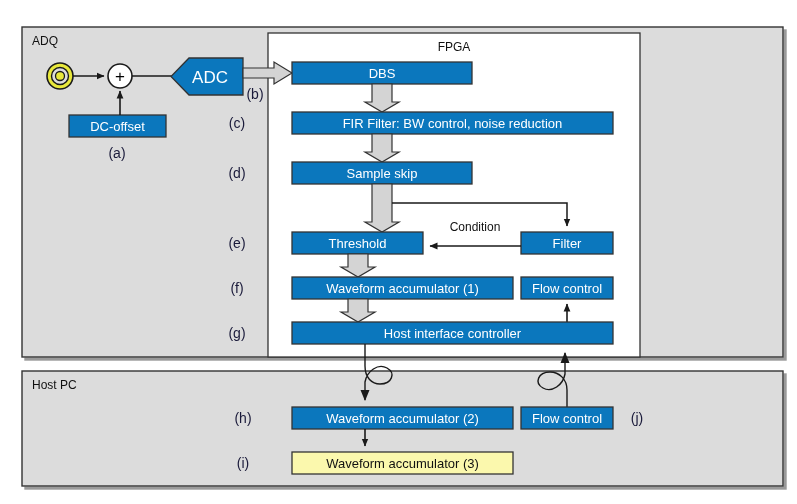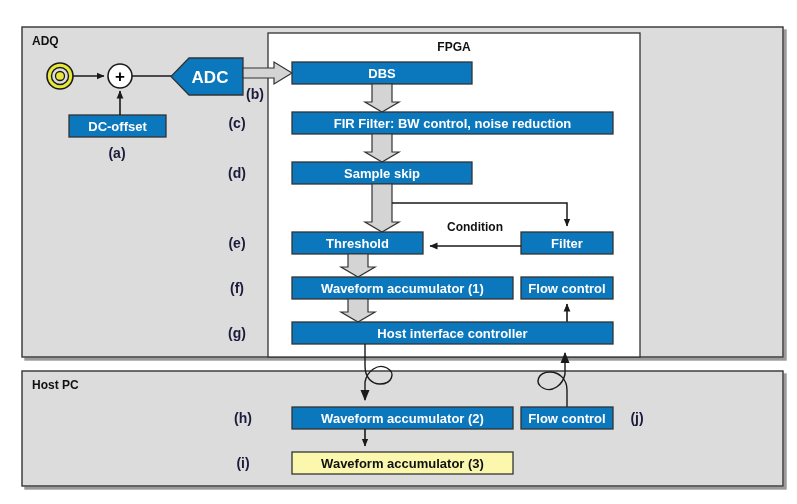--- a/index.html
+++ b/index.html
@@ -1,18 +1,18 @@
 <!DOCTYPE html>
 <html><head>
 <meta charset="utf-8">
 <style>
   html,body{margin:0;padding:0;background:#ffffff;}
   body{width:797px;height:504px;overflow:hidden;
        font-family:"Liberation Sans",sans-serif;}
-  #diagram-root{position:relative;width:724px;height:504px;font-weight:bold;}
+  #diagram-root{position:relative;width:724px;height:504px;}
   svg{display:block;}
   .blk-label{font-family:"Liberation Sans",sans-serif;font-size:13px;fill:#ffffff;
              text-anchor:middle;dominant-baseline:central;}
   .blk-label-dark{font-family:"Liberation Sans",sans-serif;font-size:13px;fill:#111111;
              text-anchor:middle;dominant-baseline:central;}
   .container-label{font-family:"Liberation Sans",sans-serif;font-size:12px;fill:#111111;}
   .fpga-label{font-family:"Liberation Sans",sans-serif;font-size:12px;fill:#111111;text-anchor:middle;}
   .ref-label{font-family:"Liberation Sans",sans-serif;font-size:14px;fill:#1a1a3a;text-anchor:middle;}
   .edge-label{font-family:"Liberation Sans",sans-serif;font-size:12px;fill:#111111;text-anchor:middle;}
   .plus-sign{font-family:"Liberation Sans",sans-serif;font-size:17px;fill:#000000;

